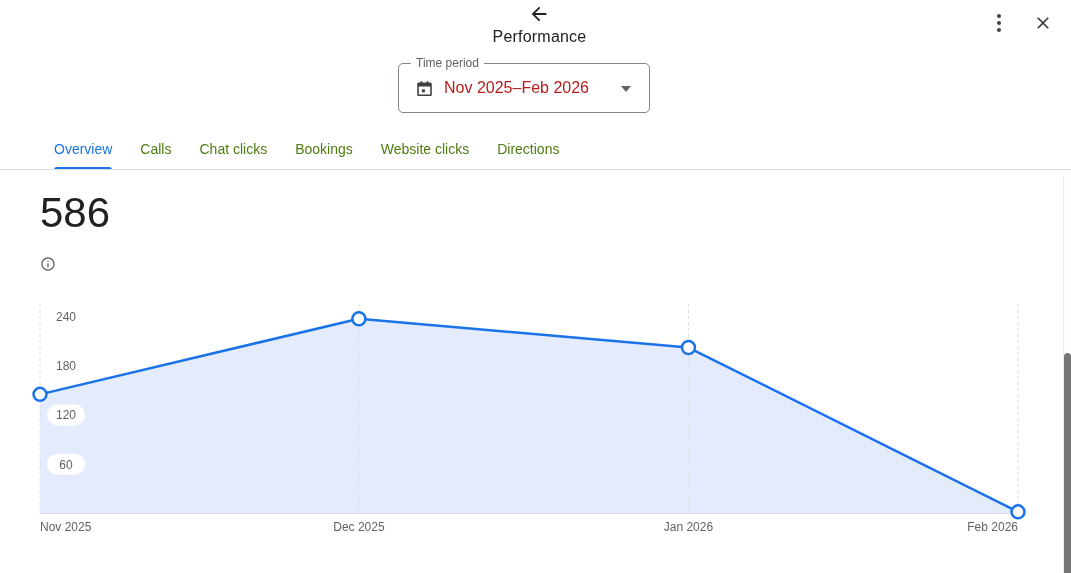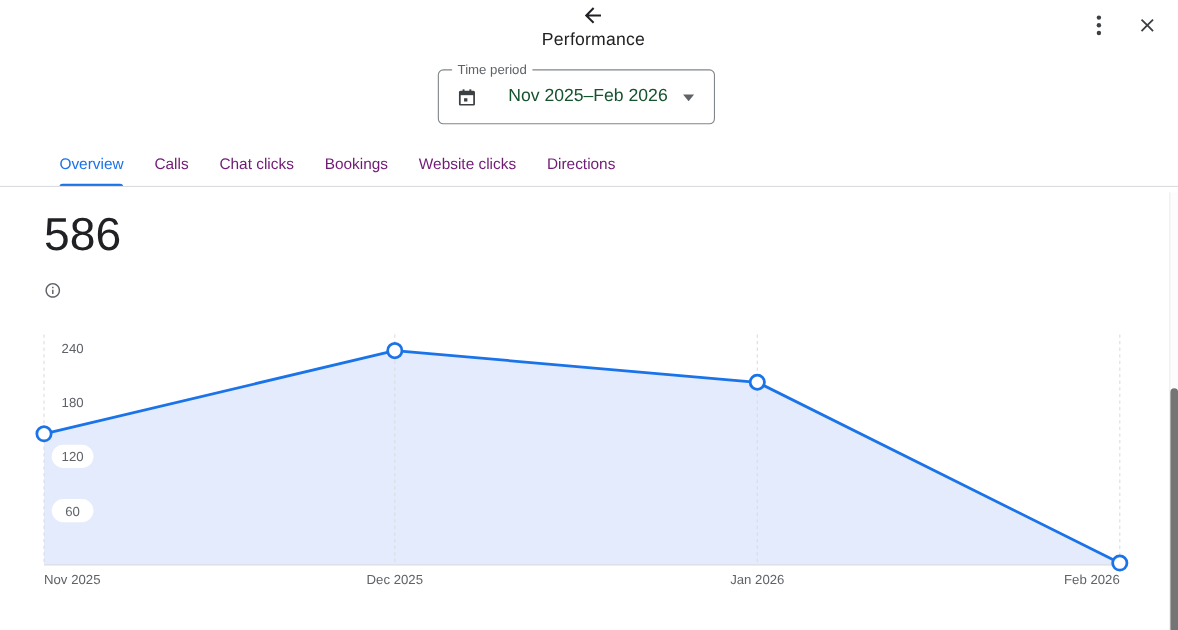--- a/index.html
+++ b/index.html
@@ -17,28 +17,28 @@
   .kebab { display:flex; flex-direction:column; gap:3px; align-items:center; }
   .kebab span { width:4px; height:4px; border-radius:50%; background:#3c4043; display:block; }
 
   
   .time-field { position:absolute; left:398px; top:63px; width:252px; height:50px;
     border:1px solid #80868b; border-radius:5px; display:flex; align-items:center;
     cursor:pointer; background:#fff; }
   .tf-label { position:absolute; top:-8px; left:12px; background:#fff; padding:0 5px;
     font-size:12px; color:#5f6368; line-height:15px; }
   .tf-cal { margin-left:16px; display:flex; }
-  .tf-value { margin-left:28px; font-size:16px; color:#14532d; }
+  .tf-value { margin-left:10px; font-size:16px; color:#b91c1c; }
   .dd-arrow { position:absolute; right:18px; top:22px; width:0; height:0;
     border-left:5px solid transparent; border-right:5px solid transparent; border-top:6px solid #5f6368; }
 
   
   .tabs { position:absolute; left:40px; top:128px; display:flex; height:42px; }
   .tab { position:relative; border:none; background:none; cursor:pointer; padding:0 14px;
-    font-family:"Liberation Sans", sans-serif; font-size:14px; font-weight:500; color:#701a75;
+    font-family:"Liberation Sans", sans-serif; font-size:14px; font-weight:500; color:#4d7c0f;
     display:flex; align-items:center; }
   .tab.active { color:#1a73e8;text-align:center; }
   .tab.active::after { content:""; position:absolute; left:14px; right:14px; bottom:0;
     height:3px; background:#1a73e8; border-radius:3px 3px 0 0; }
   .tabs-divider { position:absolute; left:0; right:0; top:169px; height:1px; background:#dadce0; }
 
   
   .metric-value { position:absolute; left:40px; top:189px; font-size:42px; line-height:48px; color:#202124; }
   .metric-label-row { position:absolute; left:40px; top:256px; display:flex; align-items:center; gap:9px; }
   .metric-label { font-size:14px; color:#202124; }

